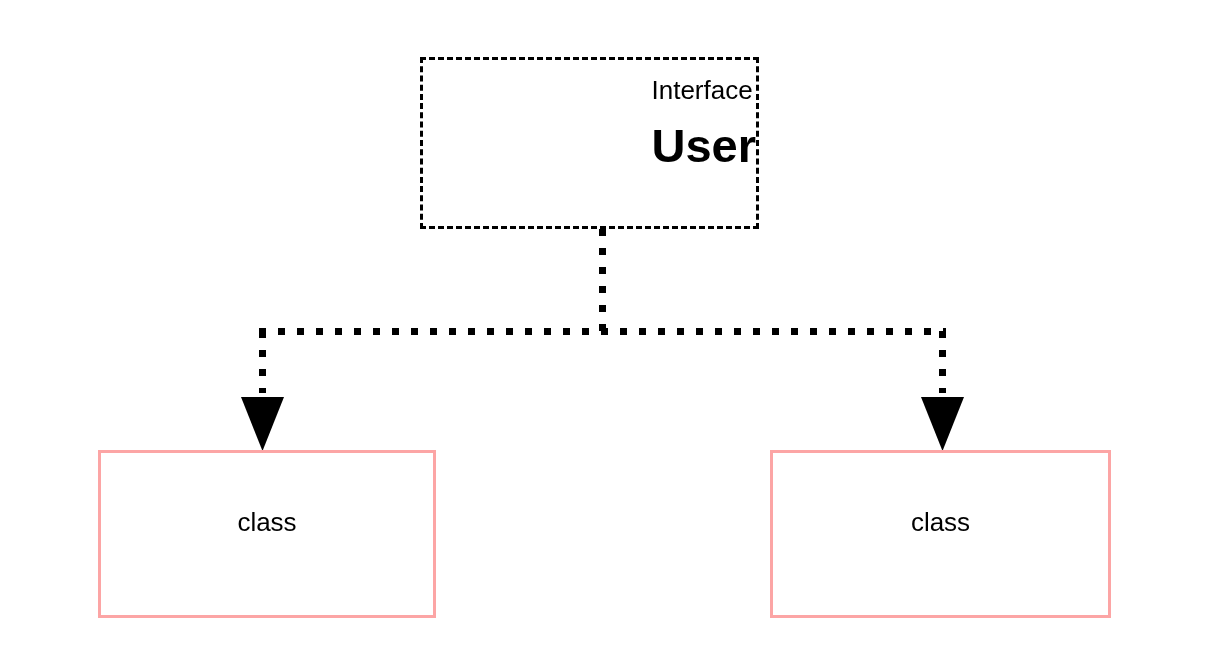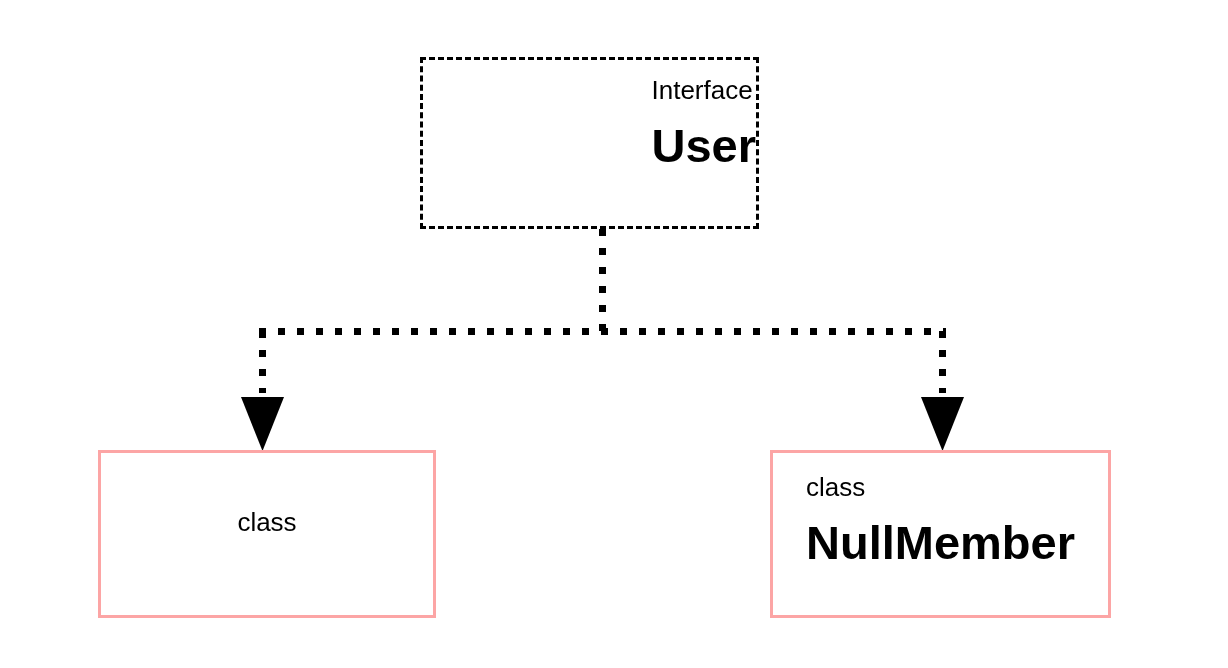--- a/index.html
+++ b/index.html
@@ -91,17 +91,16 @@
 
   <div class="node-box node-class" style="left:98px; top:450px; width:338px; height:168px;">
     <div class="class-inner">
       <div class="node-stereotype">class</div>
     </div>
   </div>
 
   <div class="node-box node-class" style="left:770px; top:450px; width:341px; height:168px;">
     <div class="class-inner">
       <div class="node-stereotype">class</div>
-      <div class="node-title">NullMember</div>
     </div>
   </div>
 
 </div>
 
 </body></html>

